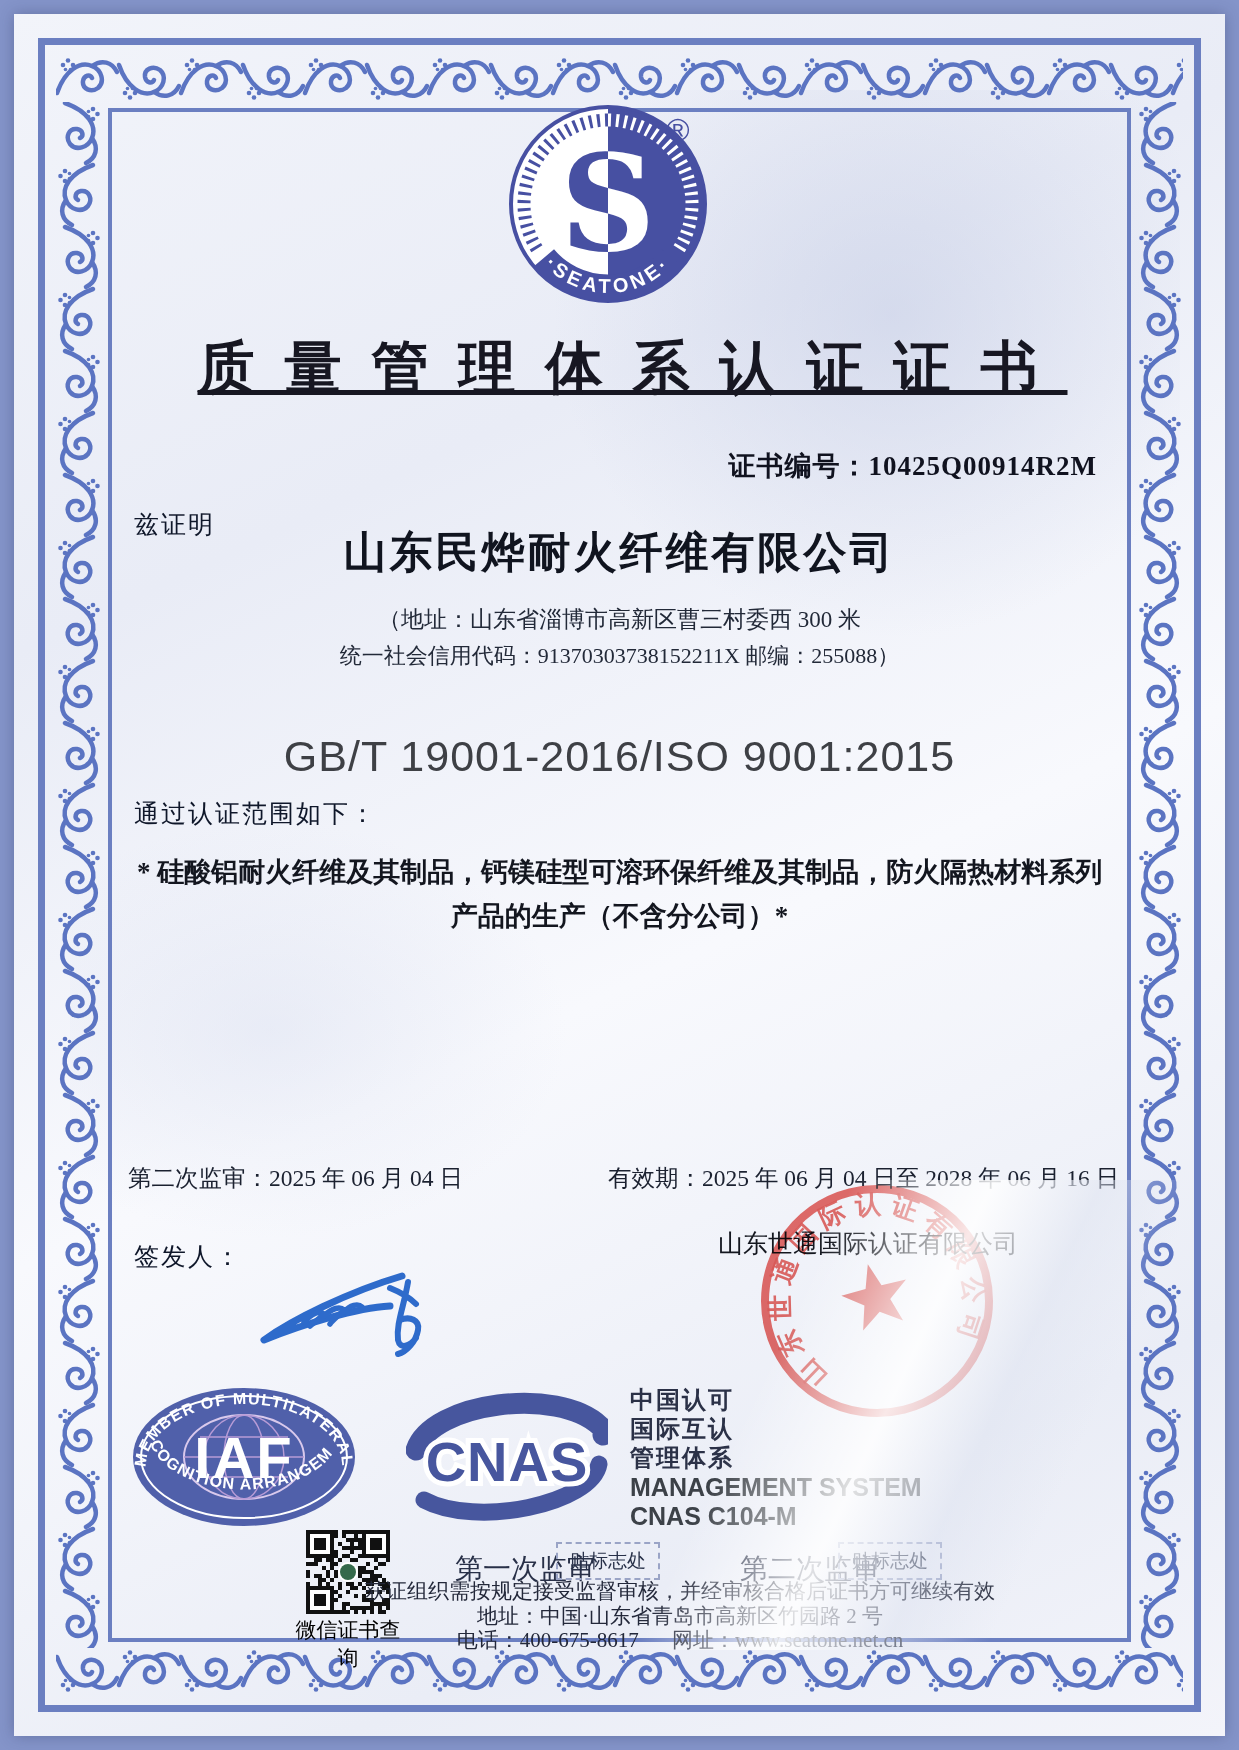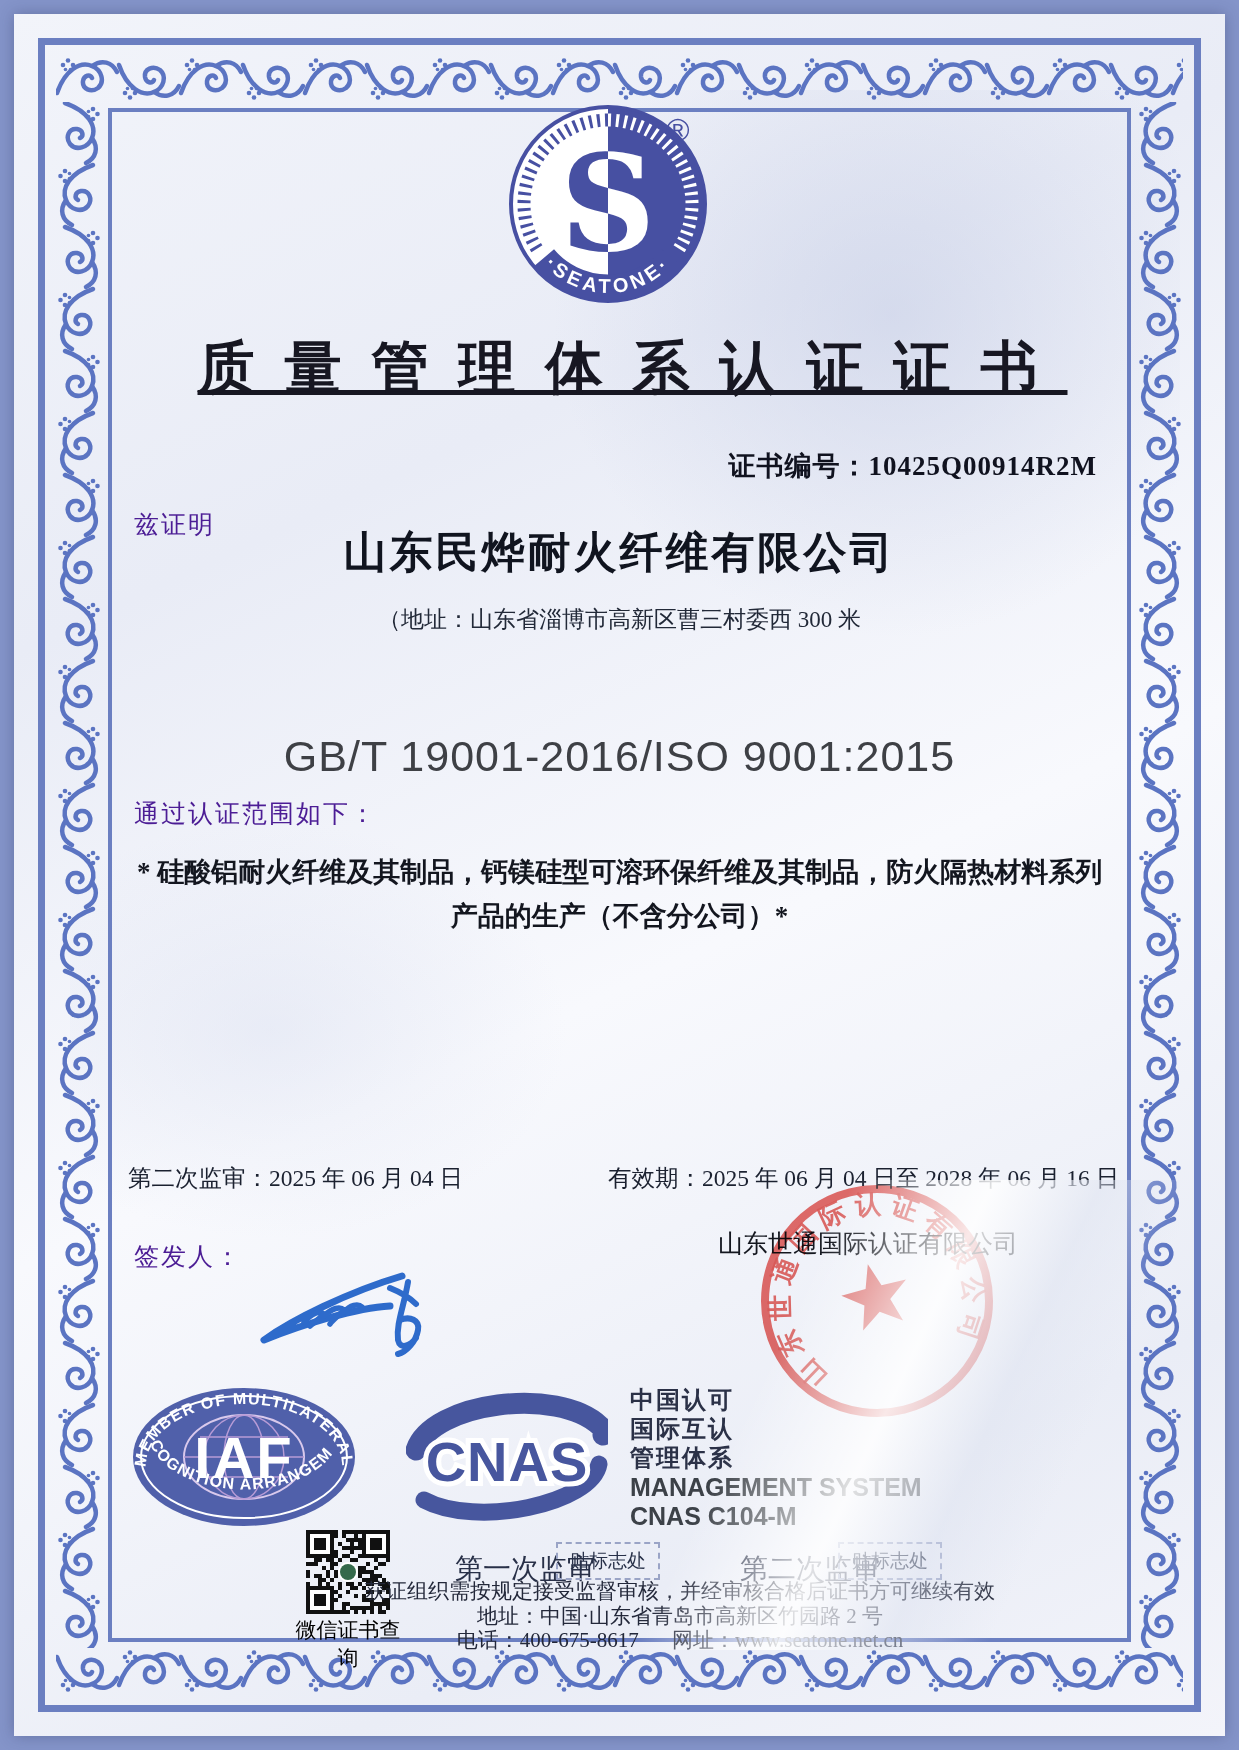--- a/index.html
+++ b/index.html
@@ -13,21 +13,21 @@
   .wm3{left:70px;top:820px;width:500px;height:420px;background:radial-gradient(ellipse at 40% 50%,rgba(214,220,238,.4),rgba(214,220,238,0) 70%);}
   .oline{position:absolute;inset:38px;border:7px solid #6b7fc1;}
   .iline{position:absolute;inset:108px;border:4px solid #6b7fc1;}
   .strip{position:absolute;overflow:hidden;}
   .strip-h{left:56px;width:1127px;height:46px;}
   .strip-top{top:56px;} .strip-bottom{bottom:56px;transform:scaleY(-1);}
   .strip-v{top:102px;width:46px;height:1546px;}
   .strip-left{left:56px;} .strip-right{right:56px;transform:scaleX(-1);}
   .abs{position:absolute;}
   .ctr{text-align:center;left:118px;right:118px;}
-  .label{color:#4c1d95;font-size:25px;letter-spacing:2px;}
+  .label{color:#0f172a;font-size:25px;letter-spacing:2px;}
   .sans{font-family:"Liberation Sans","DejaVu Sans",sans-serif;}
 
   .logo-wrap{left:500px;top:96px;width:216px;height:216px;}
   .logo-s{position:absolute;left:0;top:0;width:216px;height:216px;font-family:"DejaVu Serif","Liberation Serif",serif;
           font-weight:bold;font-size:132px;line-height:216px;text-align:center;}
   .logo-s .half{position:absolute;inset:0;}
   .logo-s .lh{color:#4750a2;clip-path:inset(18% 50% 22% 18%);}
   .logo-s .rh{color:#ffffff;clip-path:inset(18% 18% 22% 50%);}
   .regmark{left:666px;top:112px;font-size:32px;color:#4750a2;font-family:"Liberation Sans",sans-serif;}
 
@@ -1074,20 +1074,21 @@
     </div>
   </div>
   <div class="abs regmark">®</div>
 
   <div class="abs ctr title">质量管理体系认证证书</div>
   <div class="abs certno"><span>证书编号：</span><span>10425Q00914R2M</span></div>
 
   <div class="abs label intro">兹证明</div>
   <div class="abs ctr company">山东民烨耐火纤维有限公司</div>
   <div class="abs ctr addr1">（地址：山东省淄博市高新区曹三村委西 300 米</div>
+  <div class="abs ctr addr2">统一社会信用代码：91370303738152211X 邮编：255088）</div>
 
   <div class="abs ctr stdvalue sans">GB/T 19001-2016/ISO 9001:2015</div>
 
   <div class="abs label scopelabel">通过认证范围如下：</div>
   <div class="abs scope">* 硅酸铝耐火纤维及其制品，钙镁硅型可溶环保纤维及其制品，防火隔热材料系列产品的生产（不含分公司）*</div>
 
 
   <div class="abs issue"><span>第二次监审：</span><span>2025 年 06 月 04 日</span></div>
   <div class="abs valid"><span>有效期：</span><span>2025 年 06 月 04 日至 2028 年 06 月 16 日</span></div>
 

